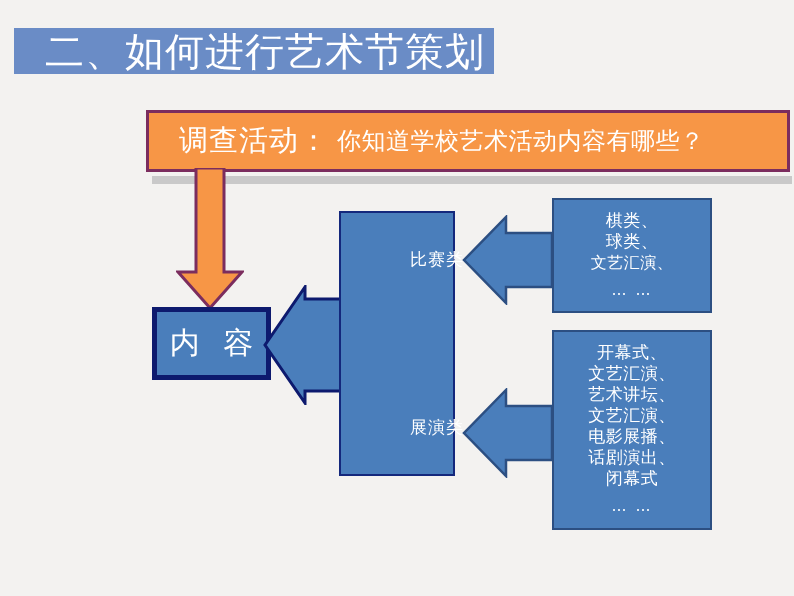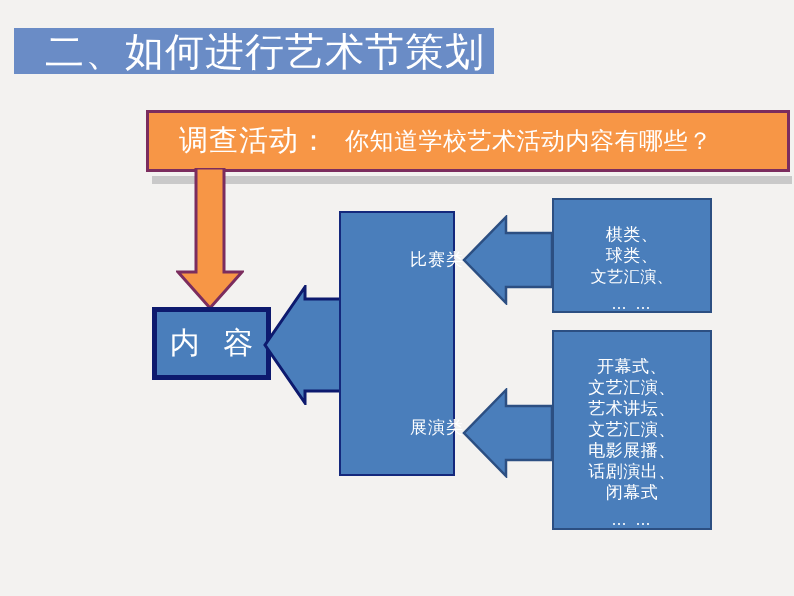--- a/index.html
+++ b/index.html
@@ -79,21 +79,21 @@
   }
   .orange-strong {
     color: #ffffff;
     font-size: 29px;
     letter-spacing: 1px;
   }
   .orange-normal {
     color: #ffffff;
     font-size: 24px;
     letter-spacing: 0.5px;
-    margin-left: 16px;
+    margin-left: 8px;
   }
 
   
   .down-arrow {
     position: absolute;
     left: 176px;
     top: 168px;
     width: 68px;
     height: 142px;
   }
@@ -169,21 +169,21 @@
   }
 
   
   .right-box {
     position: absolute;
     background: #4a7ebb;
     border: 2px solid #2c4f82;
     box-sizing: border-box;
     color: #ffffff;
     text-align: center;
-    padding-top: 24px;
+    padding-top: 10px;
   }
   .right-box-1 {
     left: 552px;
     top: 198px;
     width: 160px;
     height: 115px;
   }
   .right-box-2 {
     left: 552px;
     top: 330px;

